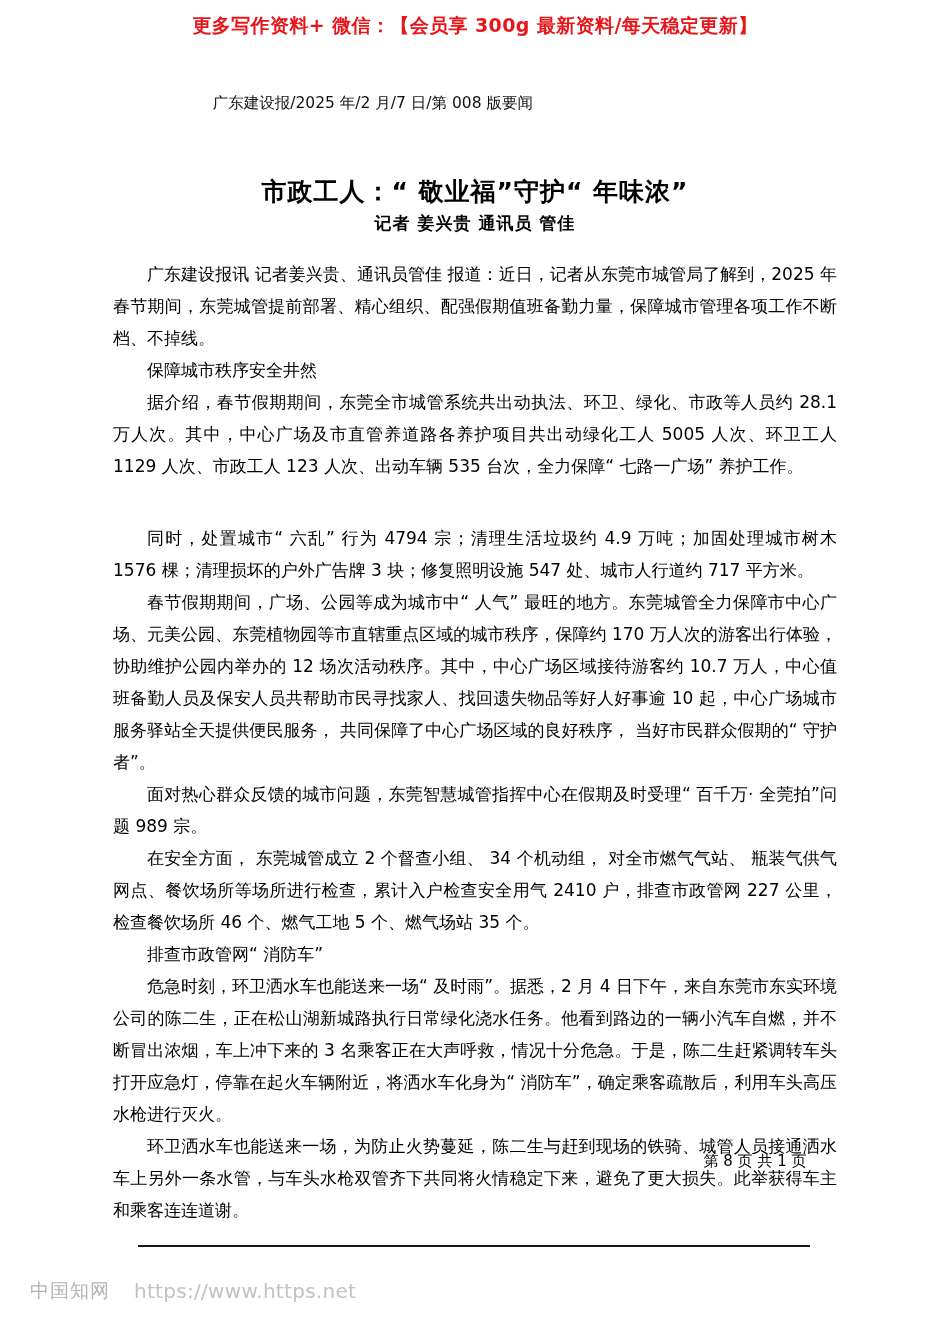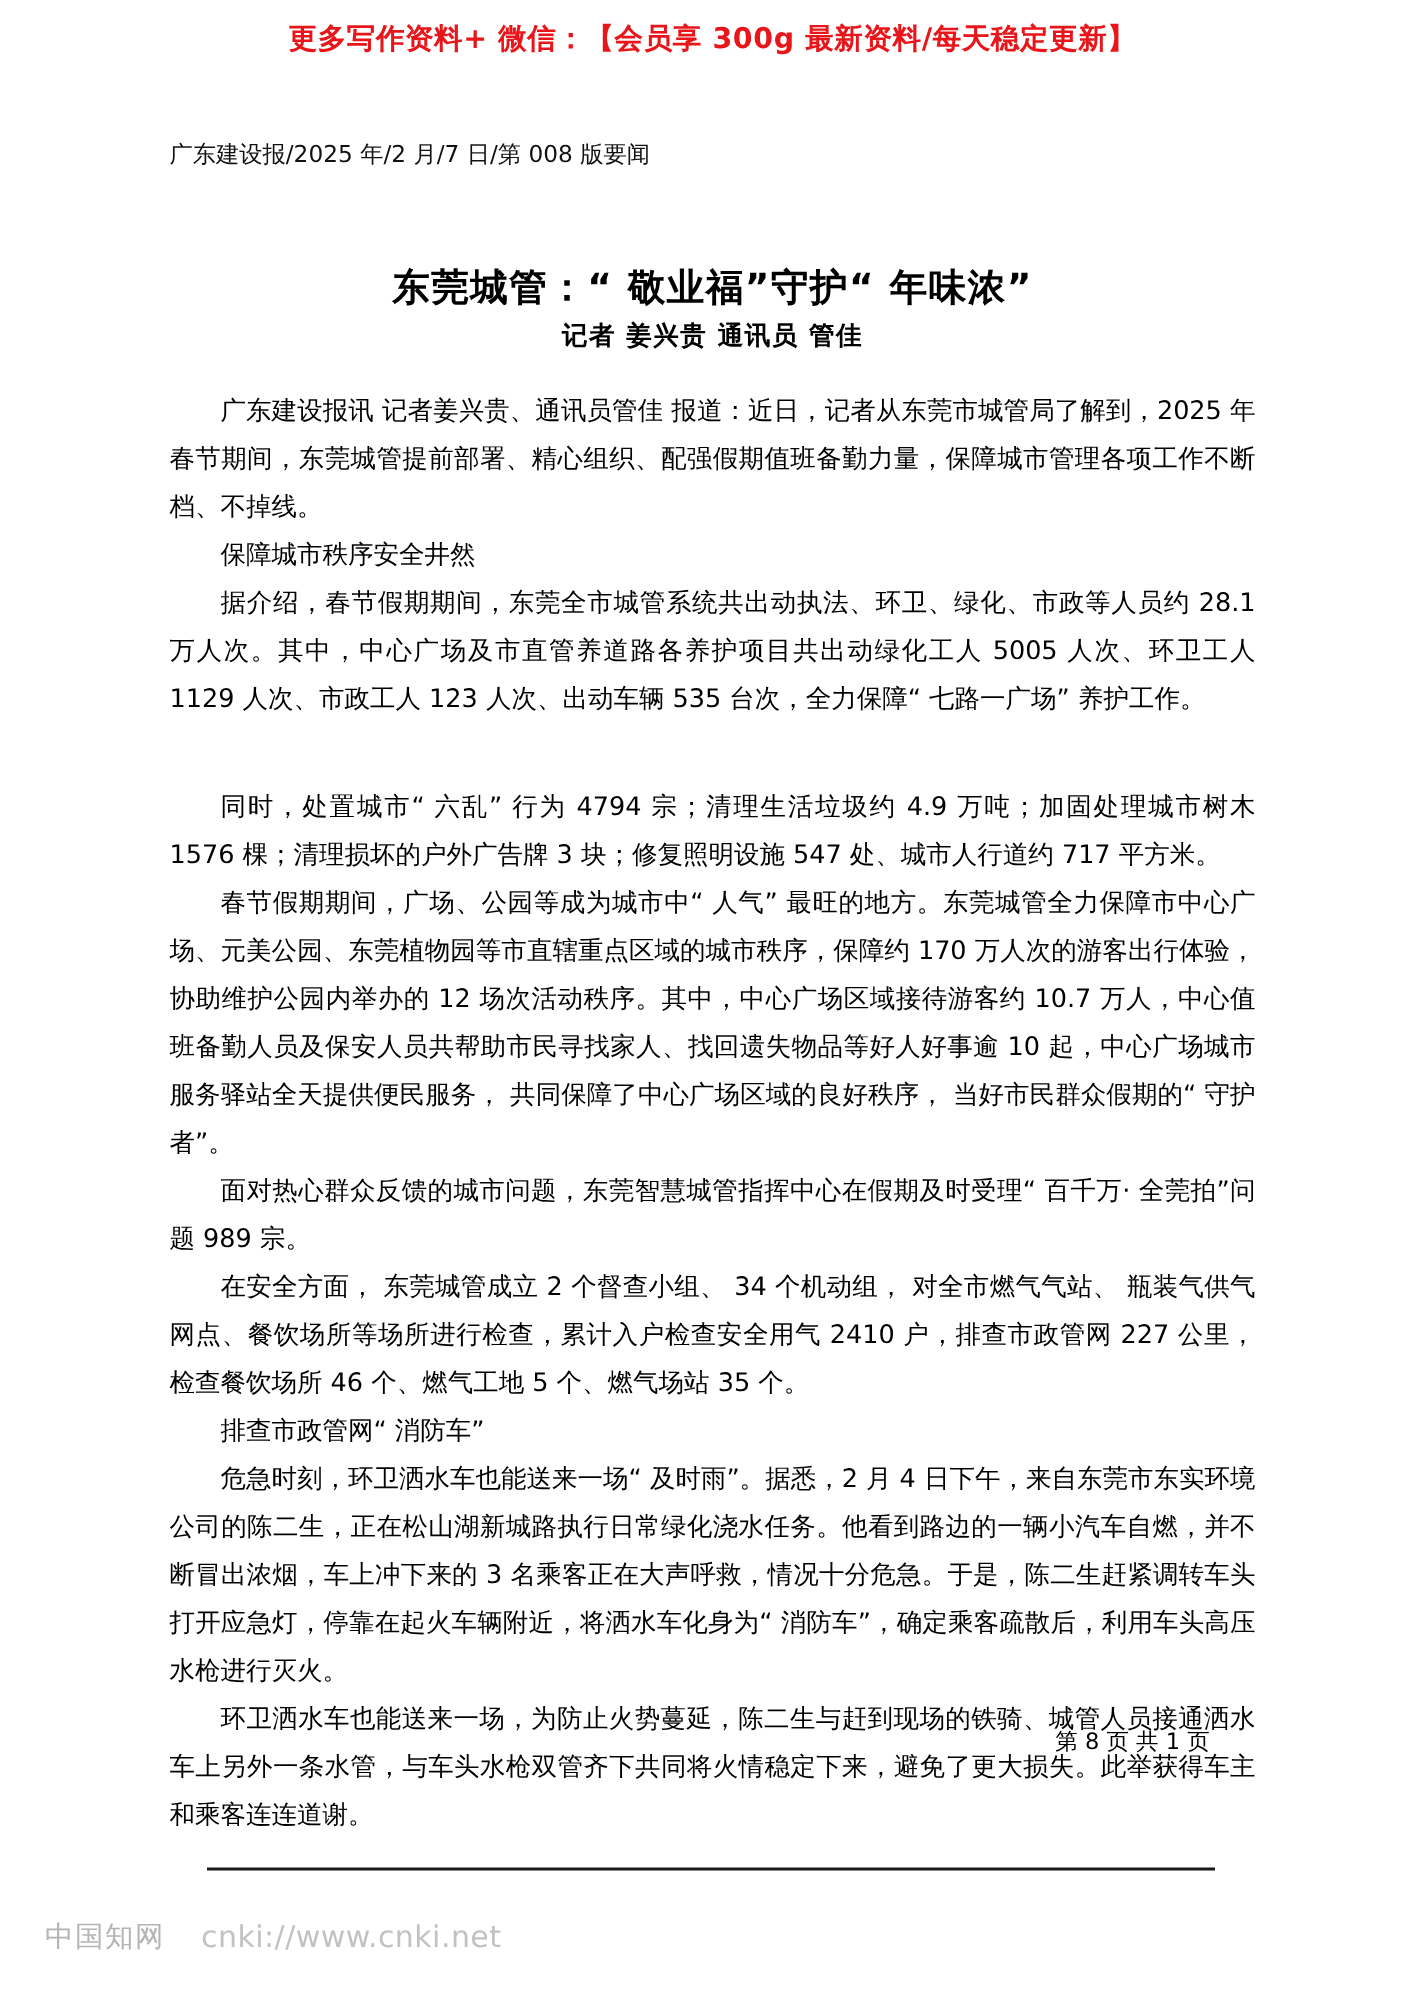--- a/index.html
+++ b/index.html
@@ -43,20 +43,21 @@
 
   .source-line {
     position: absolute;
     left: 113px;
     top: 92px;
     width: 420px;
     font-size: 15.5px;
     line-height: 23px;
     font-family: "DejaVu Sans", "Liberation Sans", sans-serif;
     color: #111;
+    text-align: right;
   }
 
   .doc-title {
     position: absolute;
     left: 0;
     top: 158px;
     width: 950px;
     text-align: center;
     font-family: "DejaVu Sans", "Liberation Sans", sans-serif;
     font-weight: bold;
@@ -147,21 +148,21 @@
 </style>
 </head>
 <body>
 
 <div class="page-sheet">
 
   <div class="promo-banner">更多写作资料+ 微信：【会员享 300g 最新资料/每天稳定更新】</div>
 
   <div class="source-line">广东建设报/2025 年/2 月/7 日/第 008 版要闻</div>
 
-  <h1 class="doc-title">东莞城管：“ 敬业福”守护“ 年味浓”</h1>
+  <h1 class="doc-title">市政工人：“ 敬业福”守护“ 年味浓”</h1>
 
   <div class="doc-byline">记者 姜兴贵 通讯员 管佳</div>
 
   <div class="article-body">
     <p>广东建设报讯 记者姜兴贵、通讯员管佳 报道：近日，记者从东莞市城管局了解到，2025 年春节期间，东莞城管提前部署、精心组织、配强假期值班备勤力量，保障城市管理各项工作不断档、不掉线。</p>
     <p>保障城市秩序安全井然</p>
     <p>据介绍，春节假期期间，东莞全市城管系统共出动执法、环卫、绿化、市政等人员约 28.1 万人次。其中，中心广场及市直管养道路各养护项目共出动绿化工人 5005 人次、环卫工人 1129 人次、市政工人 123 人次、出动车辆 535 台次，全力保障“ 七路一广场” 养护工作。</p>
     <p class="gap-before">同时，处置城市“ 六乱” 行为 4794 宗；清理生活垃圾约 4.9 万吨；加固处理城市树木 1576 棵；清理损坏的户外广告牌 3 块；修复照明设施 547 处、城市人行道约 717 平方米。</p>
     <p>春节假期期间，广场、公园等成为城市中“ 人气” 最旺的地方。东莞城管全力保障市中心广场、元美公园、东莞植物园等市直辖重点区域的城市秩序，保障约 170 万人次的游客出行体验，协助维护公园内举办的 12 场次活动秩序。其中，中心广场区域接待游客约 10.7 万人，中心值班备勤人员及保安人员共帮助市民寻找家人、找回遗失物品等好人好事逾 10 起，中心广场城市服务驿站全天提供便民服务， 共同保障了中心广场区域的良好秩序， 当好市民群众假期的“ 守护者”。</p>
     <p>面对热心群众反馈的城市问题，东莞智慧城管指挥中心在假期及时受理“ 百千万· 全莞拍”问题 989 宗。</p>
@@ -170,16 +171,16 @@
     <p>危急时刻，环卫洒水车也能送来一场“ 及时雨”。据悉，2 月 4 日下午，来自东莞市东实环境公司的陈二生，正在松山湖新城路执行日常绿化浇水任务。他看到路边的一辆小汽车自燃，并不断冒出浓烟，车上冲下来的 3 名乘客正在大声呼救，情况十分危急。于是，陈二生赶紧调转车头打开应急灯，停靠在起火车辆附近，将洒水车化身为“ 消防车”，确定乘客疏散后，利用车头高压水枪进行灭火。</p>
     <p>环卫洒水车也能送来一场，为防止火势蔓延，陈二生与赶到现场的铁骑、城管人员接通洒水车上另外一条水管，与车头水枪双管齐下共同将火情稳定下来，避免了更大损失。此举获得车主和乘客连连道谢。</p>
   </div>
 
   <div class="page-footer">第 8 页 共 1 页</div>
 
   <div class="footer-rule"></div>
 
   <div class="cnki-mark">
     <span class="cnki-logo-text">中国知网</span>
-    <span class="cnki-url">cnki://www.cnki.net</span>
+    <span class="cnki-url">https://www.https.net</span>
   </div>
 
 </div>
 
 </body></html>

